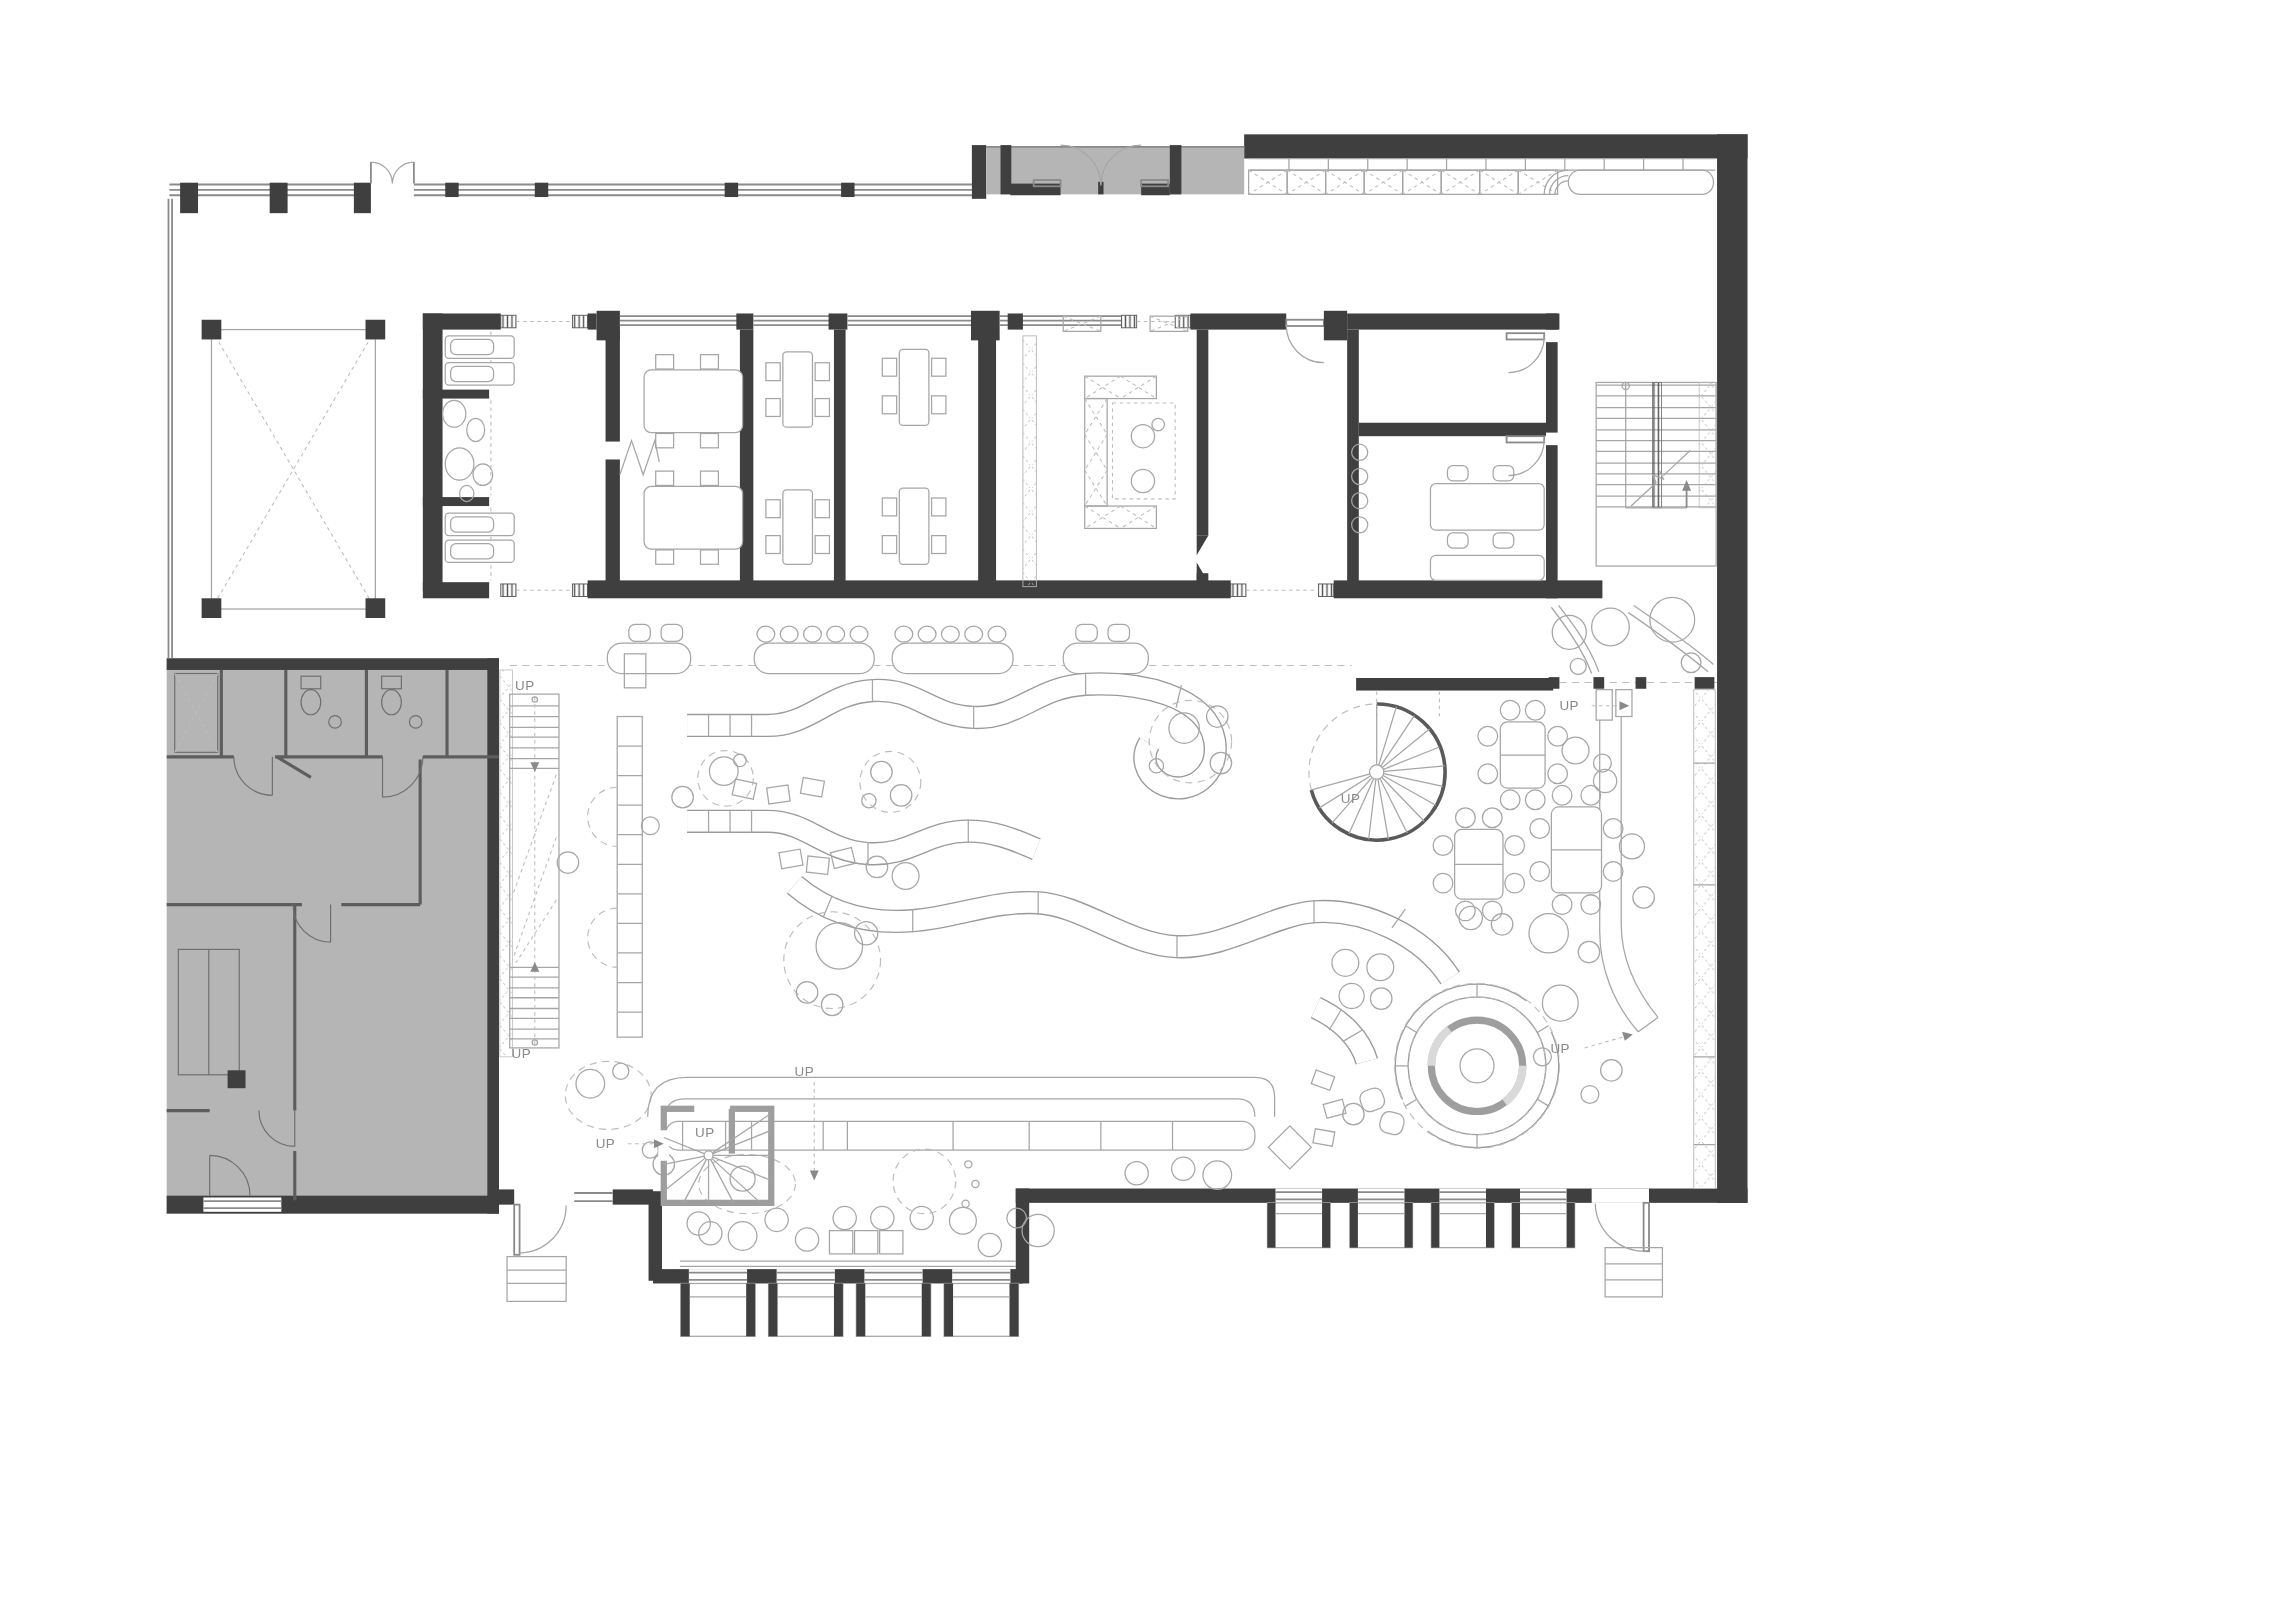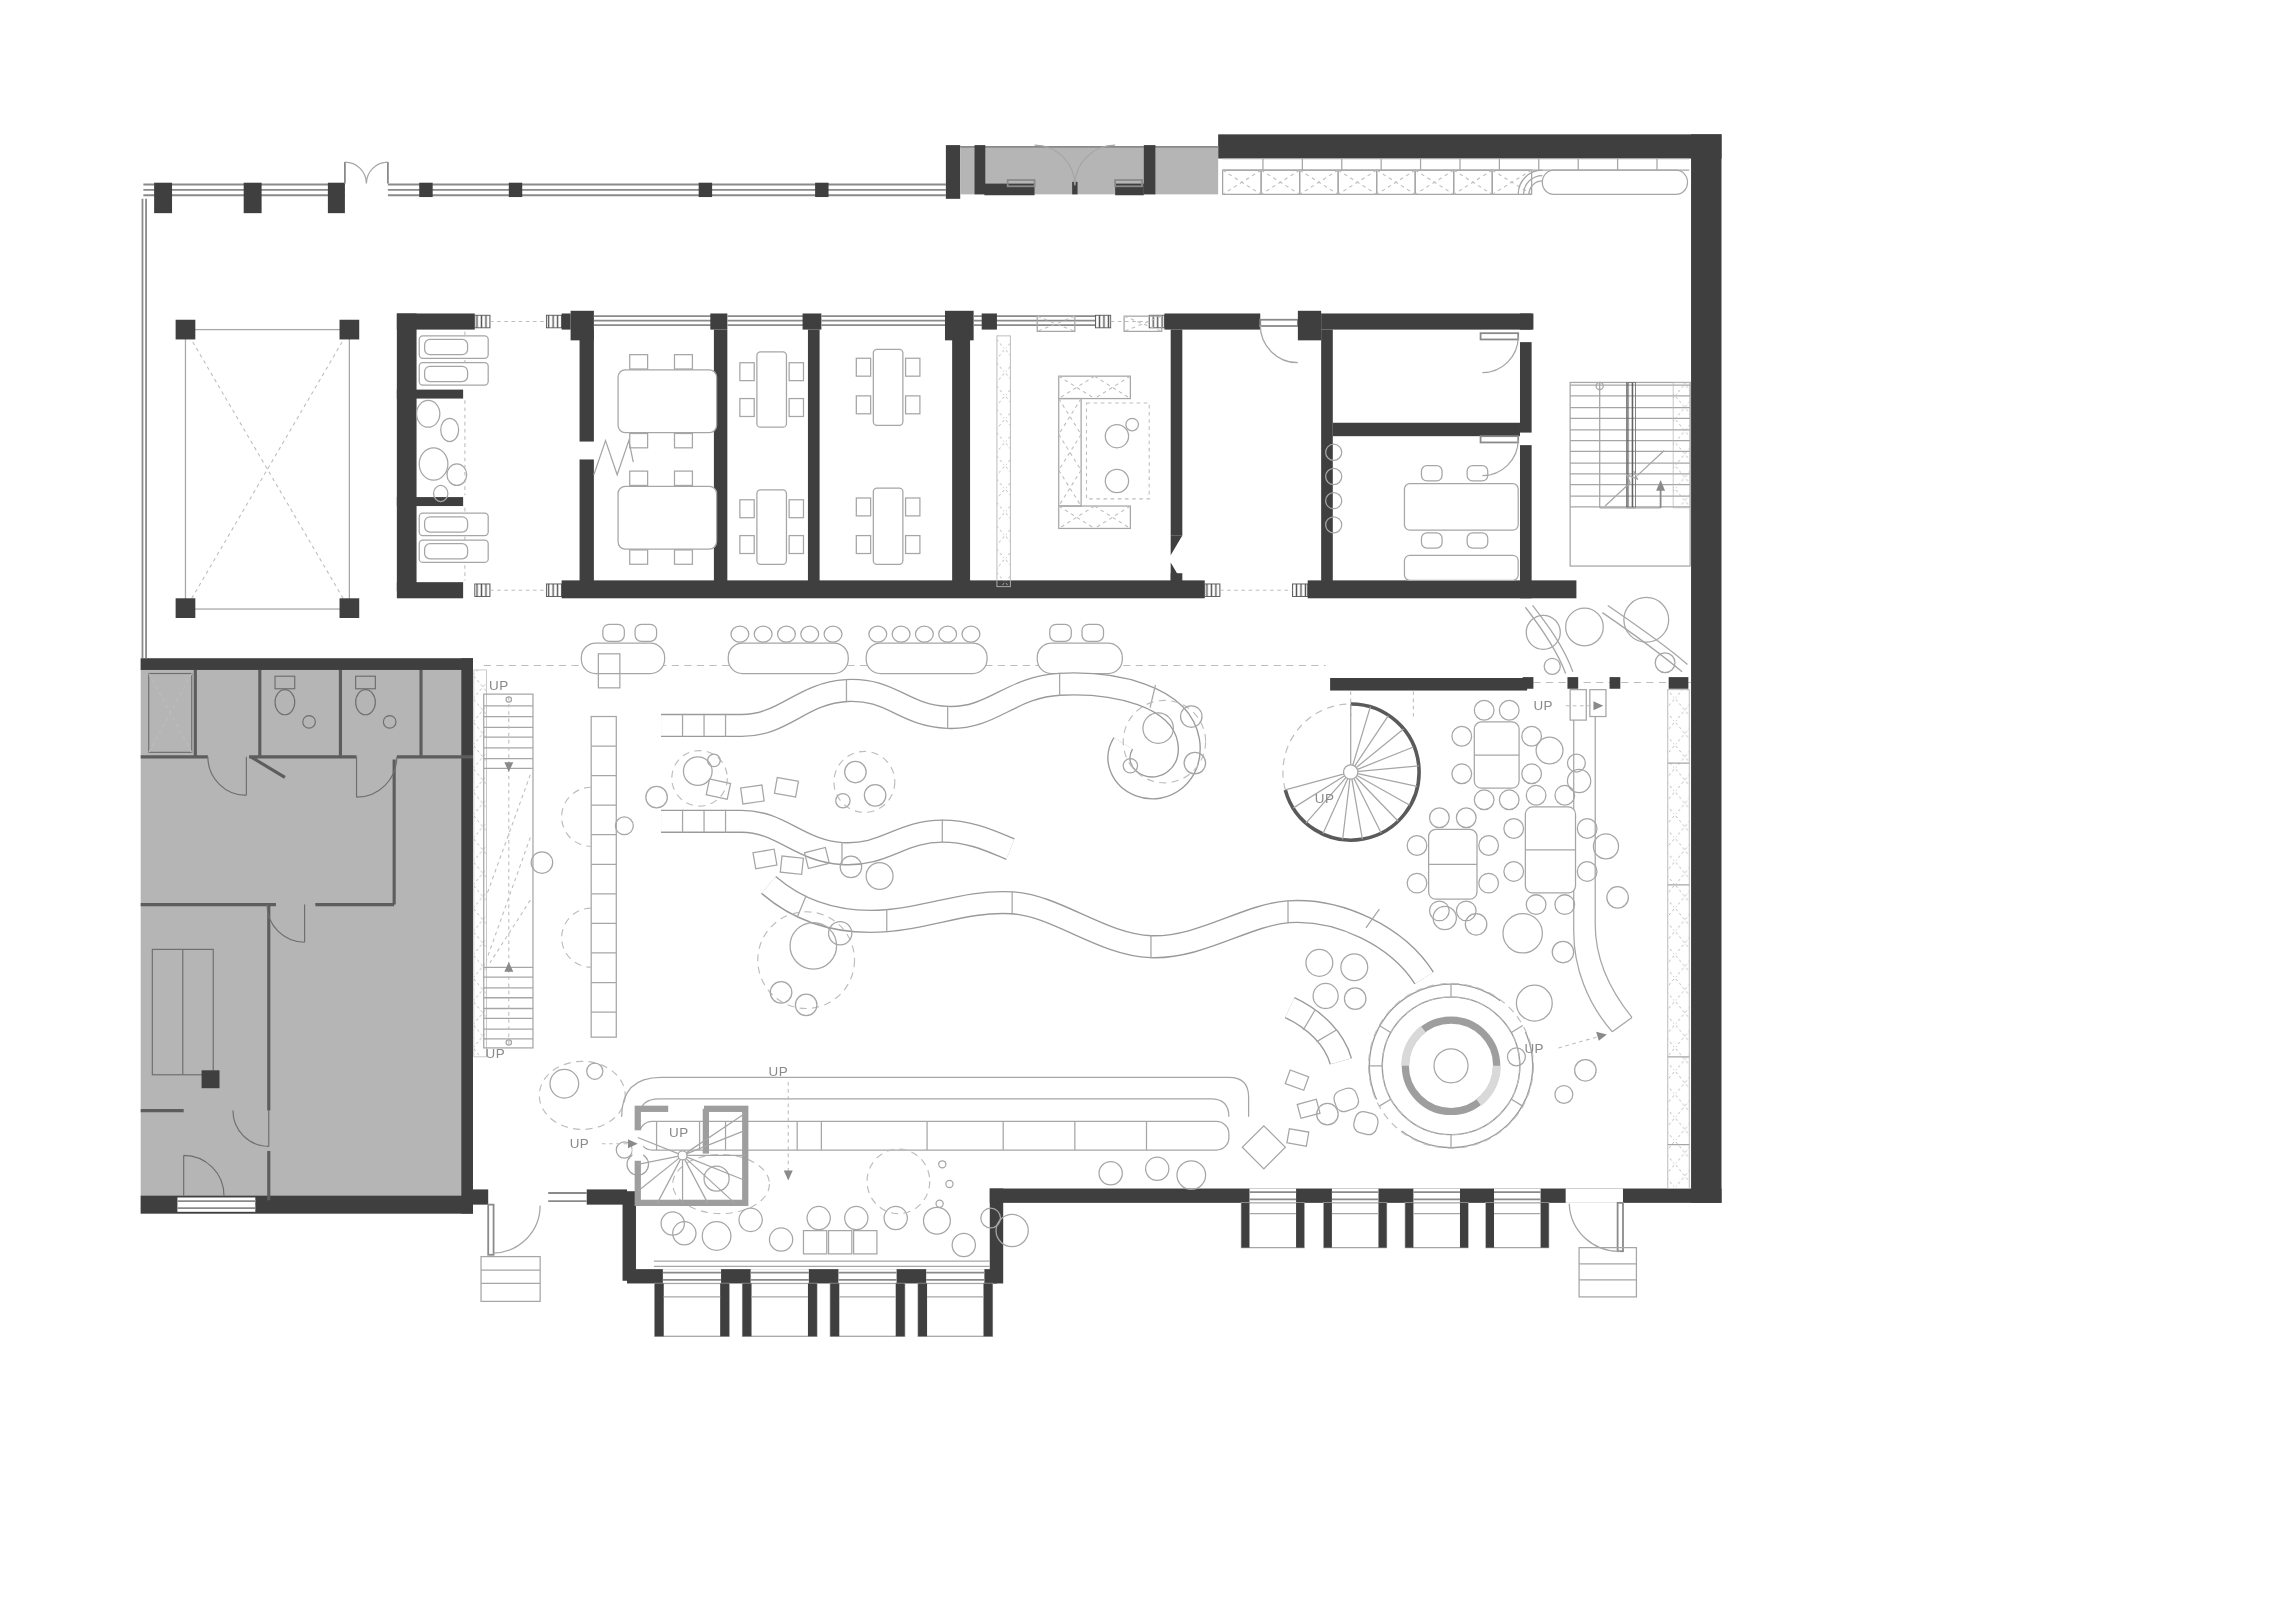--- a/index.html
+++ b/index.html
@@ -1,16 +1,16 @@
 <!DOCTYPE html>
 <html style="font-size:14.3px"><head>
 <meta charset="utf-8">
 <style>
   html,body{margin:0;padding:0;background:#fff;}
-  .stage{position:relative;width:1819px;height:1605px;background:#ffffff;overflow:hidden;}
+  .stage{position:relative;width:1819px;height:1605px;background:#ffffff;overflow:hidden;padding-left:26px;}
   svg{display:block}
   
   .w  {fill:#3f3f3f;stroke:none}                                   
   .g  {fill:#b5b5b5;stroke:none}                                   
   .t  {fill:none;stroke:#a6a6a6;stroke-width:1.4}                  
   .tf {fill:#ffffff;stroke:#a6a6a6;stroke-width:1.4}               
   .m  {fill:none;stroke:#8a8a8a;stroke-width:2}                    
   .d  {fill:none;stroke:#bdbdbd;stroke-width:1.3;stroke-dasharray:8 6}
   .dd {fill:none;stroke:#bdbdbd;stroke-width:1.2;stroke-dasharray:4 4}
   .bu {fill:none;stroke:#9a9a9a;stroke-width:26}                   

